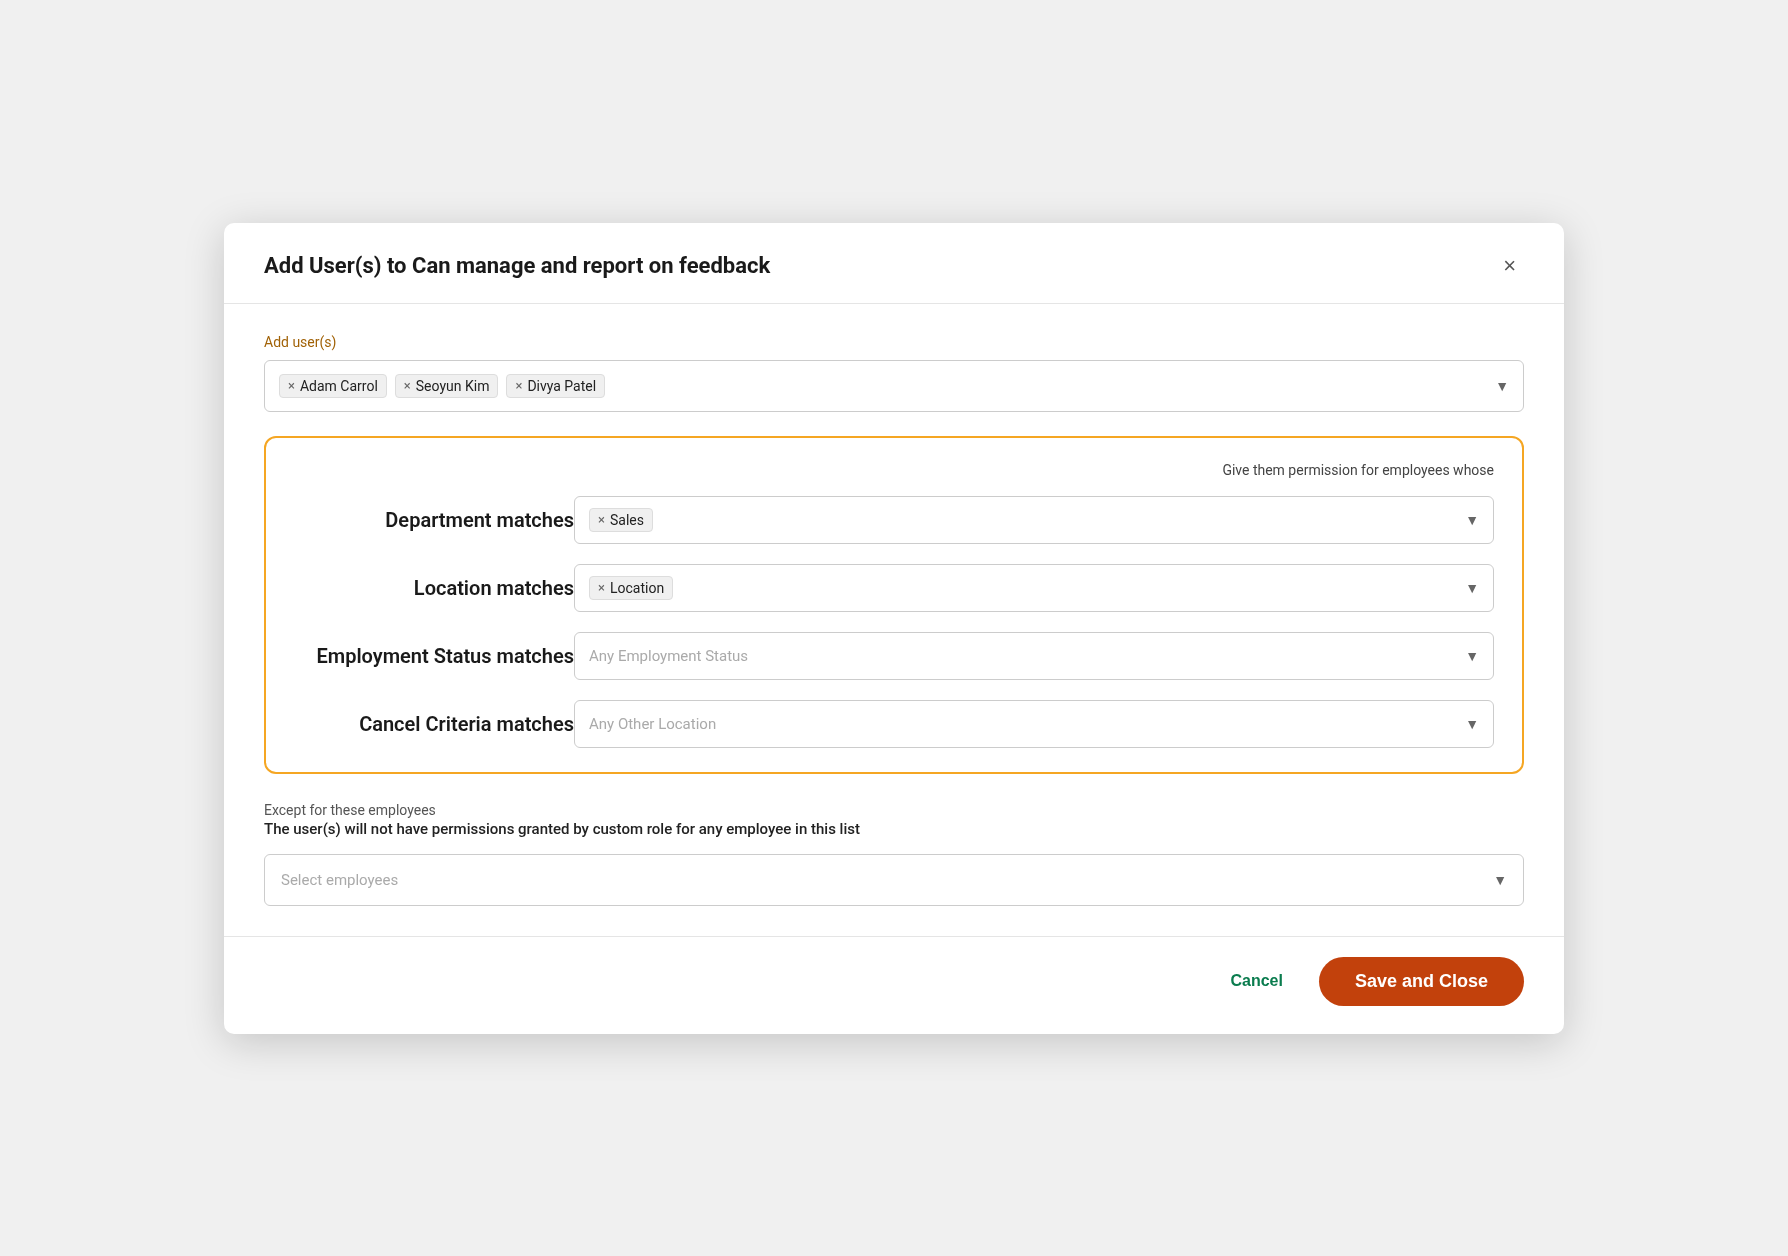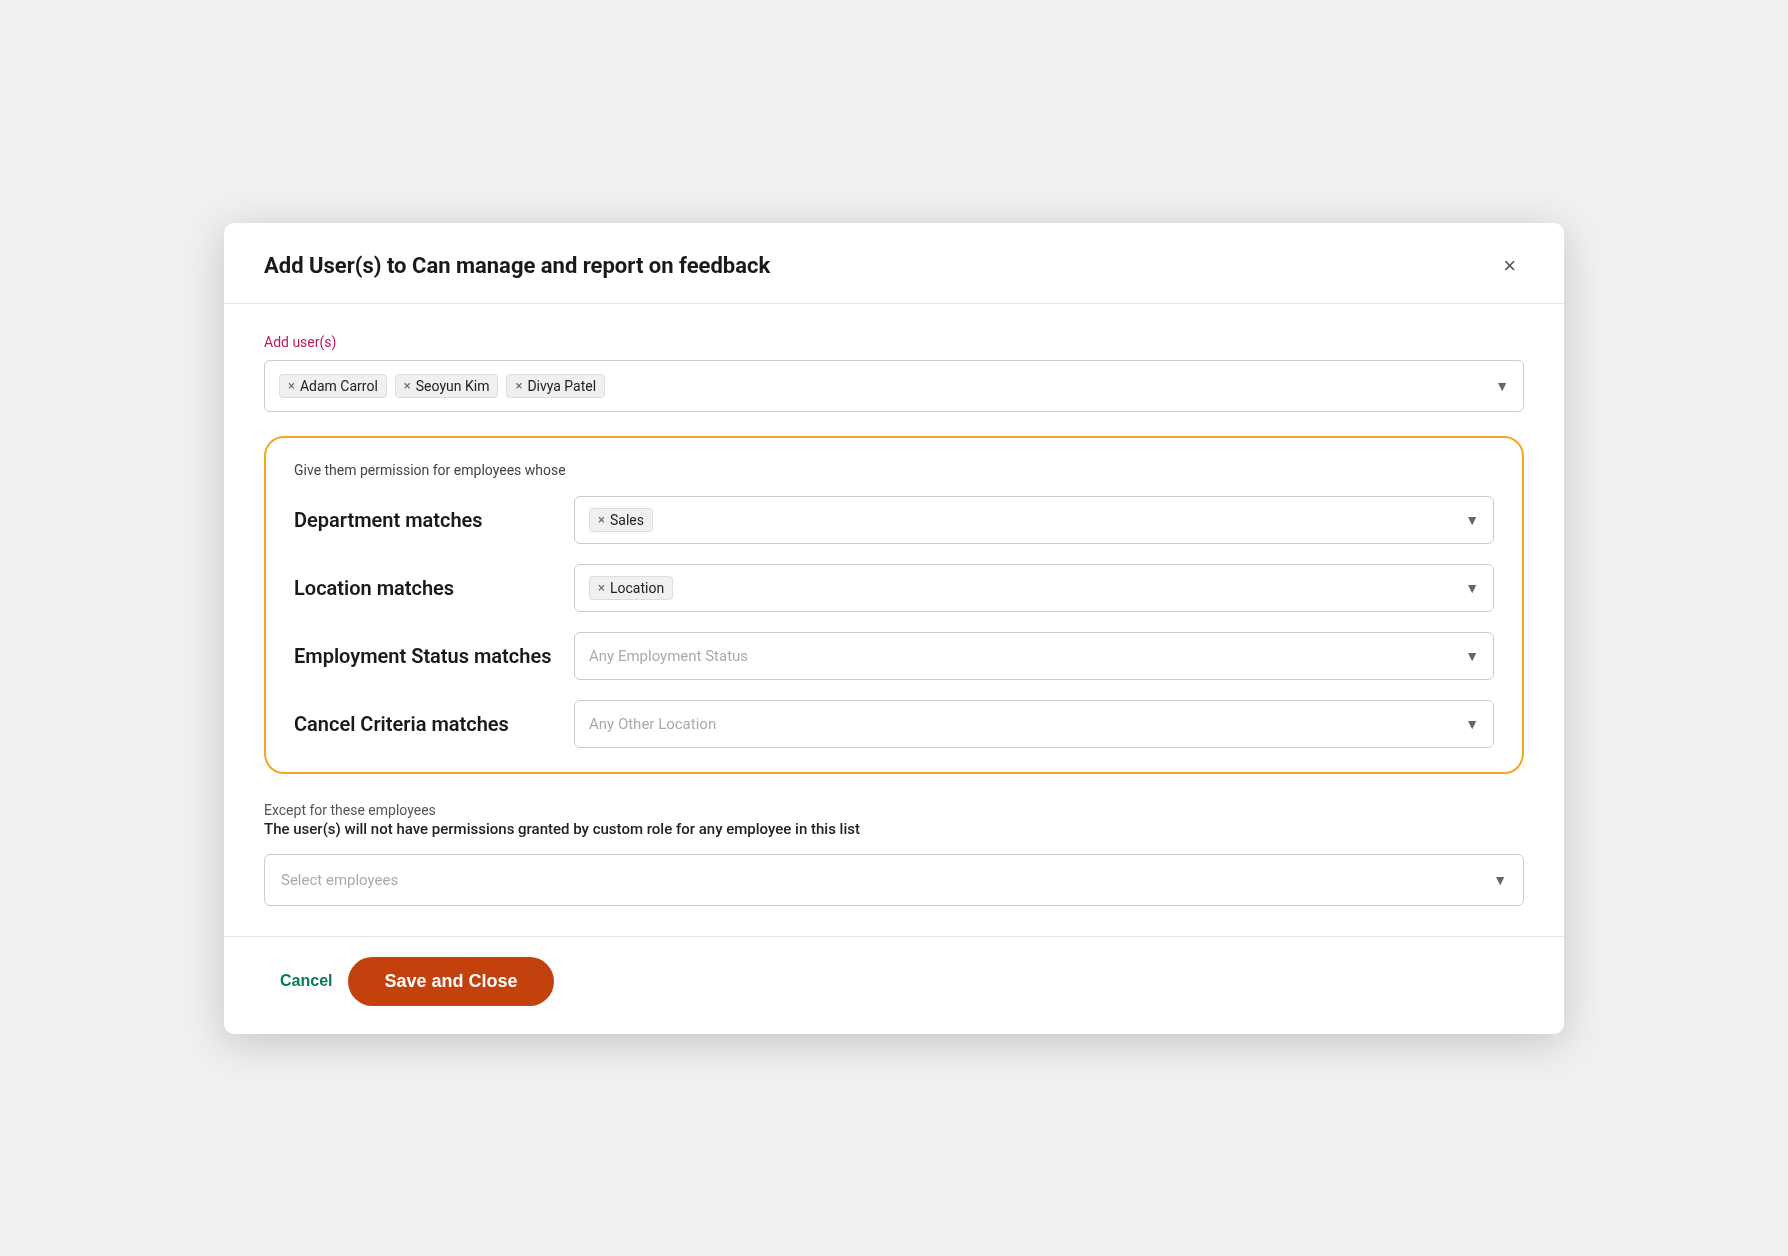--- a/index.html
+++ b/index.html
@@ -50,21 +50,21 @@
       border-radius: 4px;
       line-height: 1;
     }
 
     .modal-body {
       padding: 30px 40px 20px 40px;
     }
 
     .section-label {
       font-size: 14px;
-      color: #be185d;
+      color: #a16207;
       margin-bottom: 10px;
     }
 
     .user-select-box {
       border: 1px solid #ccc;
       border-radius: 6px;
       padding: 10px 14px;
       display: flex;
       align-items: center;
       gap: 8px;
@@ -95,24 +95,25 @@
     }
 
     .dropdown-arrow {
       margin-left: auto;
       color: #666;
       font-size: 14px;
     }
 
     .permission-box {
       border: 2px solid #f5a623;
-      border-radius: 20px;
+      border-radius: 12px;
       padding: 24px 28px;
       margin-top: 24px;
       margin-bottom: 28px;
+      text-align: right;
     }
 
     .permission-box-title {
       font-size: 14px;
       color: #444;
       margin-bottom: 18px;
     }
 
     .criteria-row {
       display: flex;
@@ -199,21 +200,23 @@
 
     .employees-select .placeholder {
       color: #aaa;
       font-size: 15px;
       flex: 1;
     }
 
     .modal-footer {
       display: flex;
       align-items: center;
+      justify-content: flex-end;
       padding: 20px 40px 28px 40px;
+      gap: 20px;
       border-top: 1px solid #e5e5e5;
       margin-top: 10px;
     }
 
     .cancel-btn {
       background: none;
       border: none;
       color: #0a7c4e;
       font-size: 16px;
       font-weight: 600;

